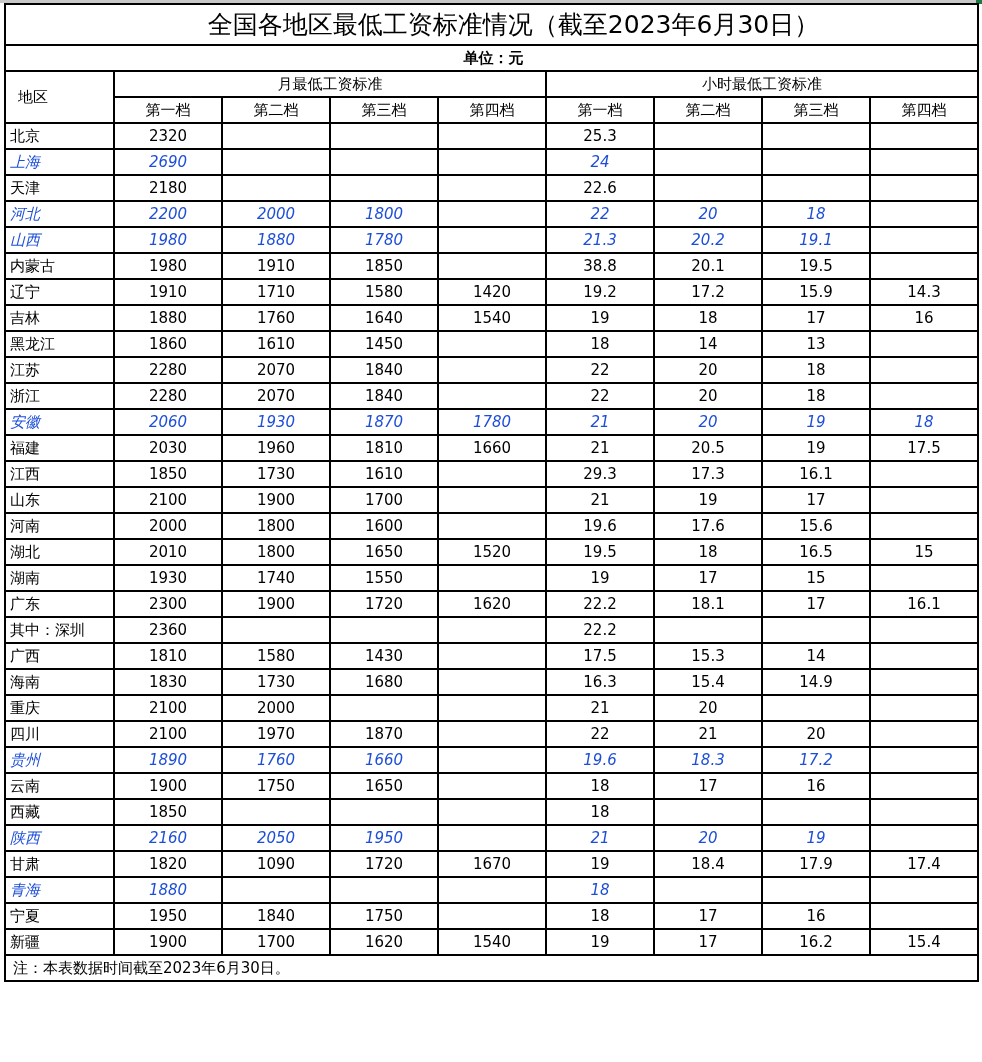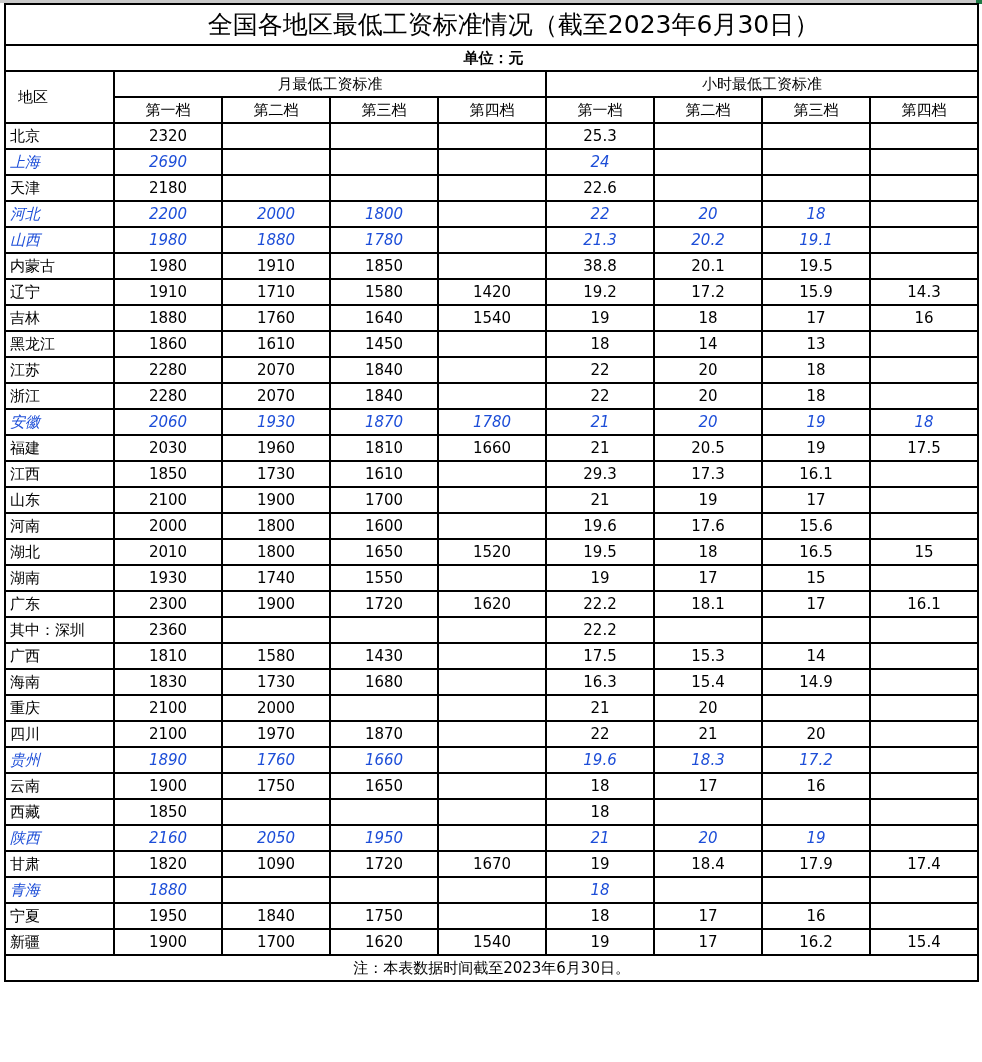--- a/index.html
+++ b/index.html
@@ -24,21 +24,21 @@
     padding: 0; height: 24px; line-height: 24px;
     font-size: 15px; text-align: center; white-space: nowrap; overflow: hidden;
   }
   table.wage td.region { text-align: left; padding-left: 4px; margin-left: 40px; }
   table.wage tr.title-row td {
     height: 39px; line-height: 39px; font-size: 25px; font-weight: normal;
     text-align: center;
     padding-left: 44px;
   }
   table.wage tr.unit-row td { text-align: center; padding-left: 4px; height: 24px; font-weight: bold; }
-  table.wage tr.note-row td { text-align: center; padding-left: 0; height: 24px; }
+  table.wage tr.note-row td { text-align: left; padding-left: 7px; height: 24px; }
   table.wage td.region-head { text-align: left; padding-left: 12px; vertical-align: middle; }
   .red { color: #1d4ed8; font-style: italic; }
 </style>
 </head>
 <body>
 
 <div class="gridline-top"></div>
 <div class="corner-mark"></div>
 
 <table class="wage">

